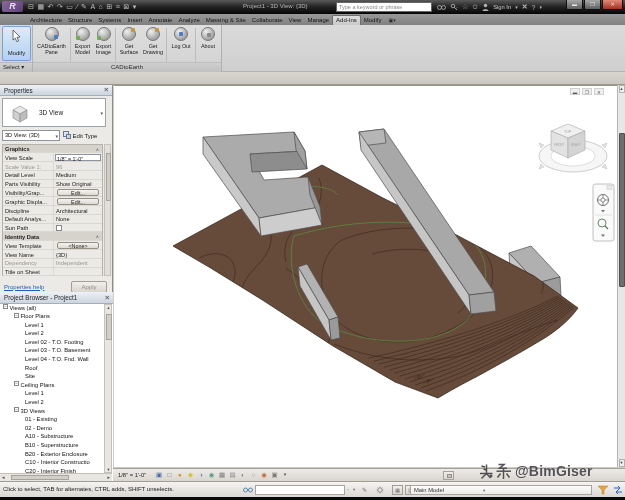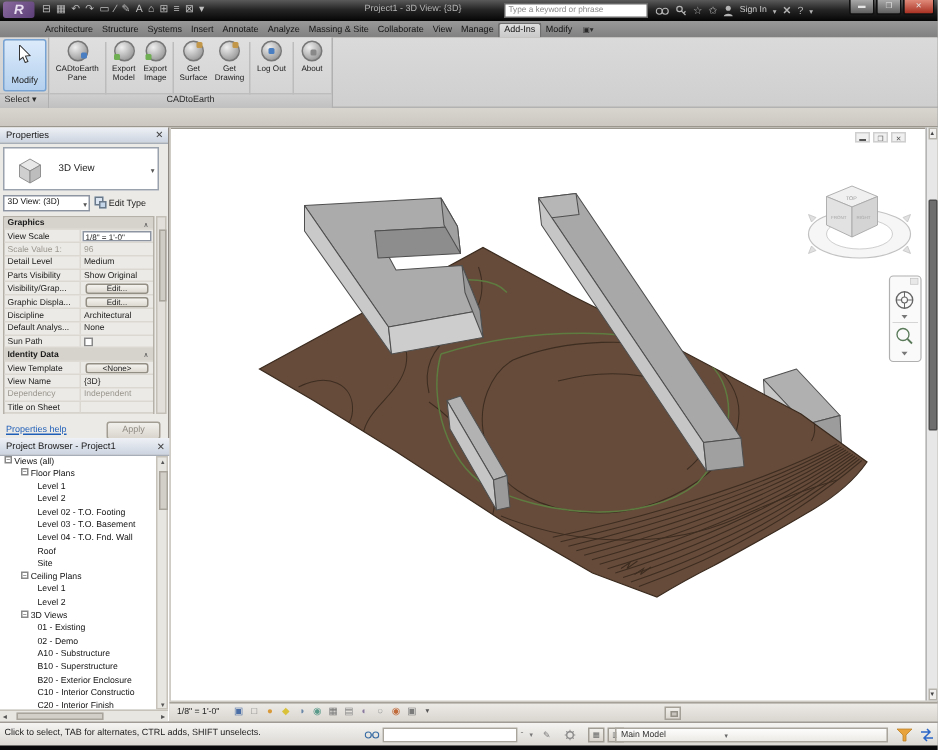--- a/index.html
+++ b/index.html
@@ -548,14 +548,31 @@
     <svg width="12" height="10" style="position:absolute;left:597px;top:3px;">
       <path d="M 1,1 L 11,1 L 7,5 L 7,9 L 5,9 L 5,5 Z" fill="#e8a33d" stroke="#b87d20" stroke-width="0.5"></path>
     </svg>
     <svg width="12" height="10" style="position:absolute;left:612px;top:3px;">
       <path d="M 2,3 L 8,3 M 6,1 L 8,3 L 6,5 M 10,7 L 4,7 M 6,5 L 4,7 L 6,9" stroke="#2a66c8" stroke-width="1" fill="none"></path>
     </svg>
   </div>
 
   <div id="blackstrip" class="abs"></div>
 
+  <div id="watermark" class="abs">
+    <svg width="33" height="17" viewBox="0 0 33 17">
+      <g stroke="#515155" stroke-width="1.5" fill="none">
+        <path d="M 2.5,3 L 6,4 M 4.5,6 L 8,7.2"></path>
+        <path d="M 1,10.5 L 13.5,10.5"></path>
+        <path d="M 7.5,1.5 L 7.5,10.5 M 7.5,10.5 L 2.5,15.5 M 7.5,10.5 L 11.5,15"></path>
+        <circle cx="12" cy="13" r="0.7" fill="#515155"></circle>
+      </g>
+      <g stroke="#515155" stroke-width="1.5" fill="none">
+        <path d="M 19.5,1.5 L 25,1.5 L 20.5,5.2 L 28,5.2"></path>
+        <path d="M 17.5,8.2 L 32,8.2"></path>
+        <path d="M 24.5,5.2 L 24.5,16"></path>
+        <path d="M 21.5,10.5 L 18.5,14.5 M 27.5,10.5 L 30.5,14.5"></path>
+      </g>
+    </svg>
+    <span>@BimGiser</span>
+  </div>
 
 </div>
 
 </body></html>

